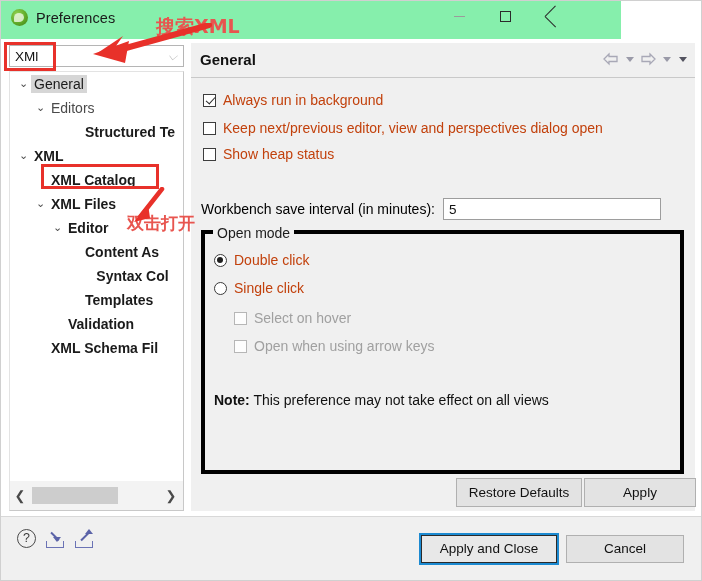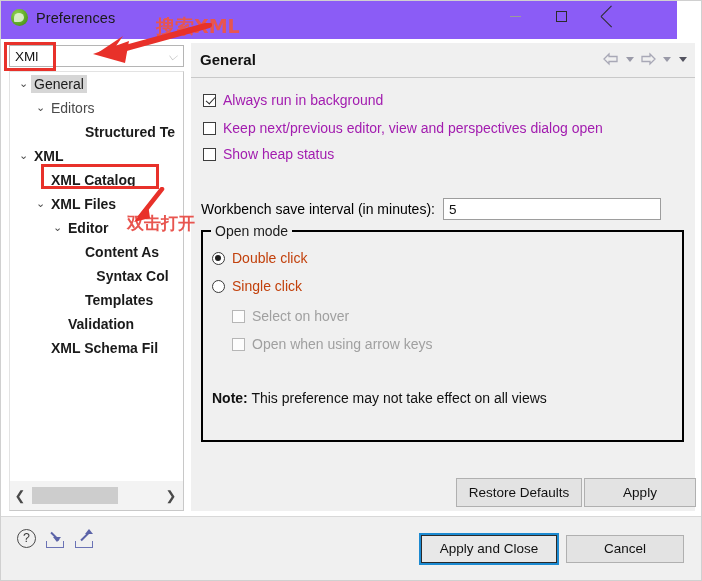--- a/index.html
+++ b/index.html
@@ -23,22 +23,22 @@
     background: #ffffff;
     border: 1px solid #d0d0d0;
     box-sizing: border-box;
     overflow: hidden;
   }
 
   
   #titlebar {
     position: absolute;
     left: 0; top: 0;
-    width: 676px; height: 38px;
-    background: #8b5cf6;
+    width: 620px; height: 38px;
+    background: #86efac;
     box-sizing: border-box;
   }
   #title-left {
     position: absolute;
     left: 10px; top: 8px;
     display: flex;
     align-items: center;
     gap: 8px;
   }
   .app-icon {
@@ -247,21 +247,21 @@
     height: 433px;
     background: #f0f0f0;
   }
 
   .chk-row {
     position: absolute;
     display: flex;
     align-items: center;
     gap: 7px;
     font-size: 14px;
-    color: #a21caf;
+    color: #c2410c;
     white-space: nowrap;
   }
   .chkbox {
     width: 13px; height: 13px;
     border: 1px solid #3d3d3d;
     background: #ffffff;
     box-sizing: border-box;
     position: relative;
     flex: none;
   }
@@ -298,22 +298,22 @@
     font-size: 13.5px;
     color: #111;
     padding: 0 5px;
     outline: none;
   }
 
   
   #openmode-group {
     position: absolute;
     left: 10px; top: 152px;
-    width: 483px; height: 212px;
-    border: 2px solid #000000;
+    width: 483px; height: 244px;
+    border: 4px solid #000000;
     box-sizing: border-box;
   }
   #openmode-legend {
     position: absolute;
     left: 8px; top: -9px;
     background: #f0f0f0;
     padding: 0 4px;
     font-size: 14px;
     color: #1c1c1c;
   }

